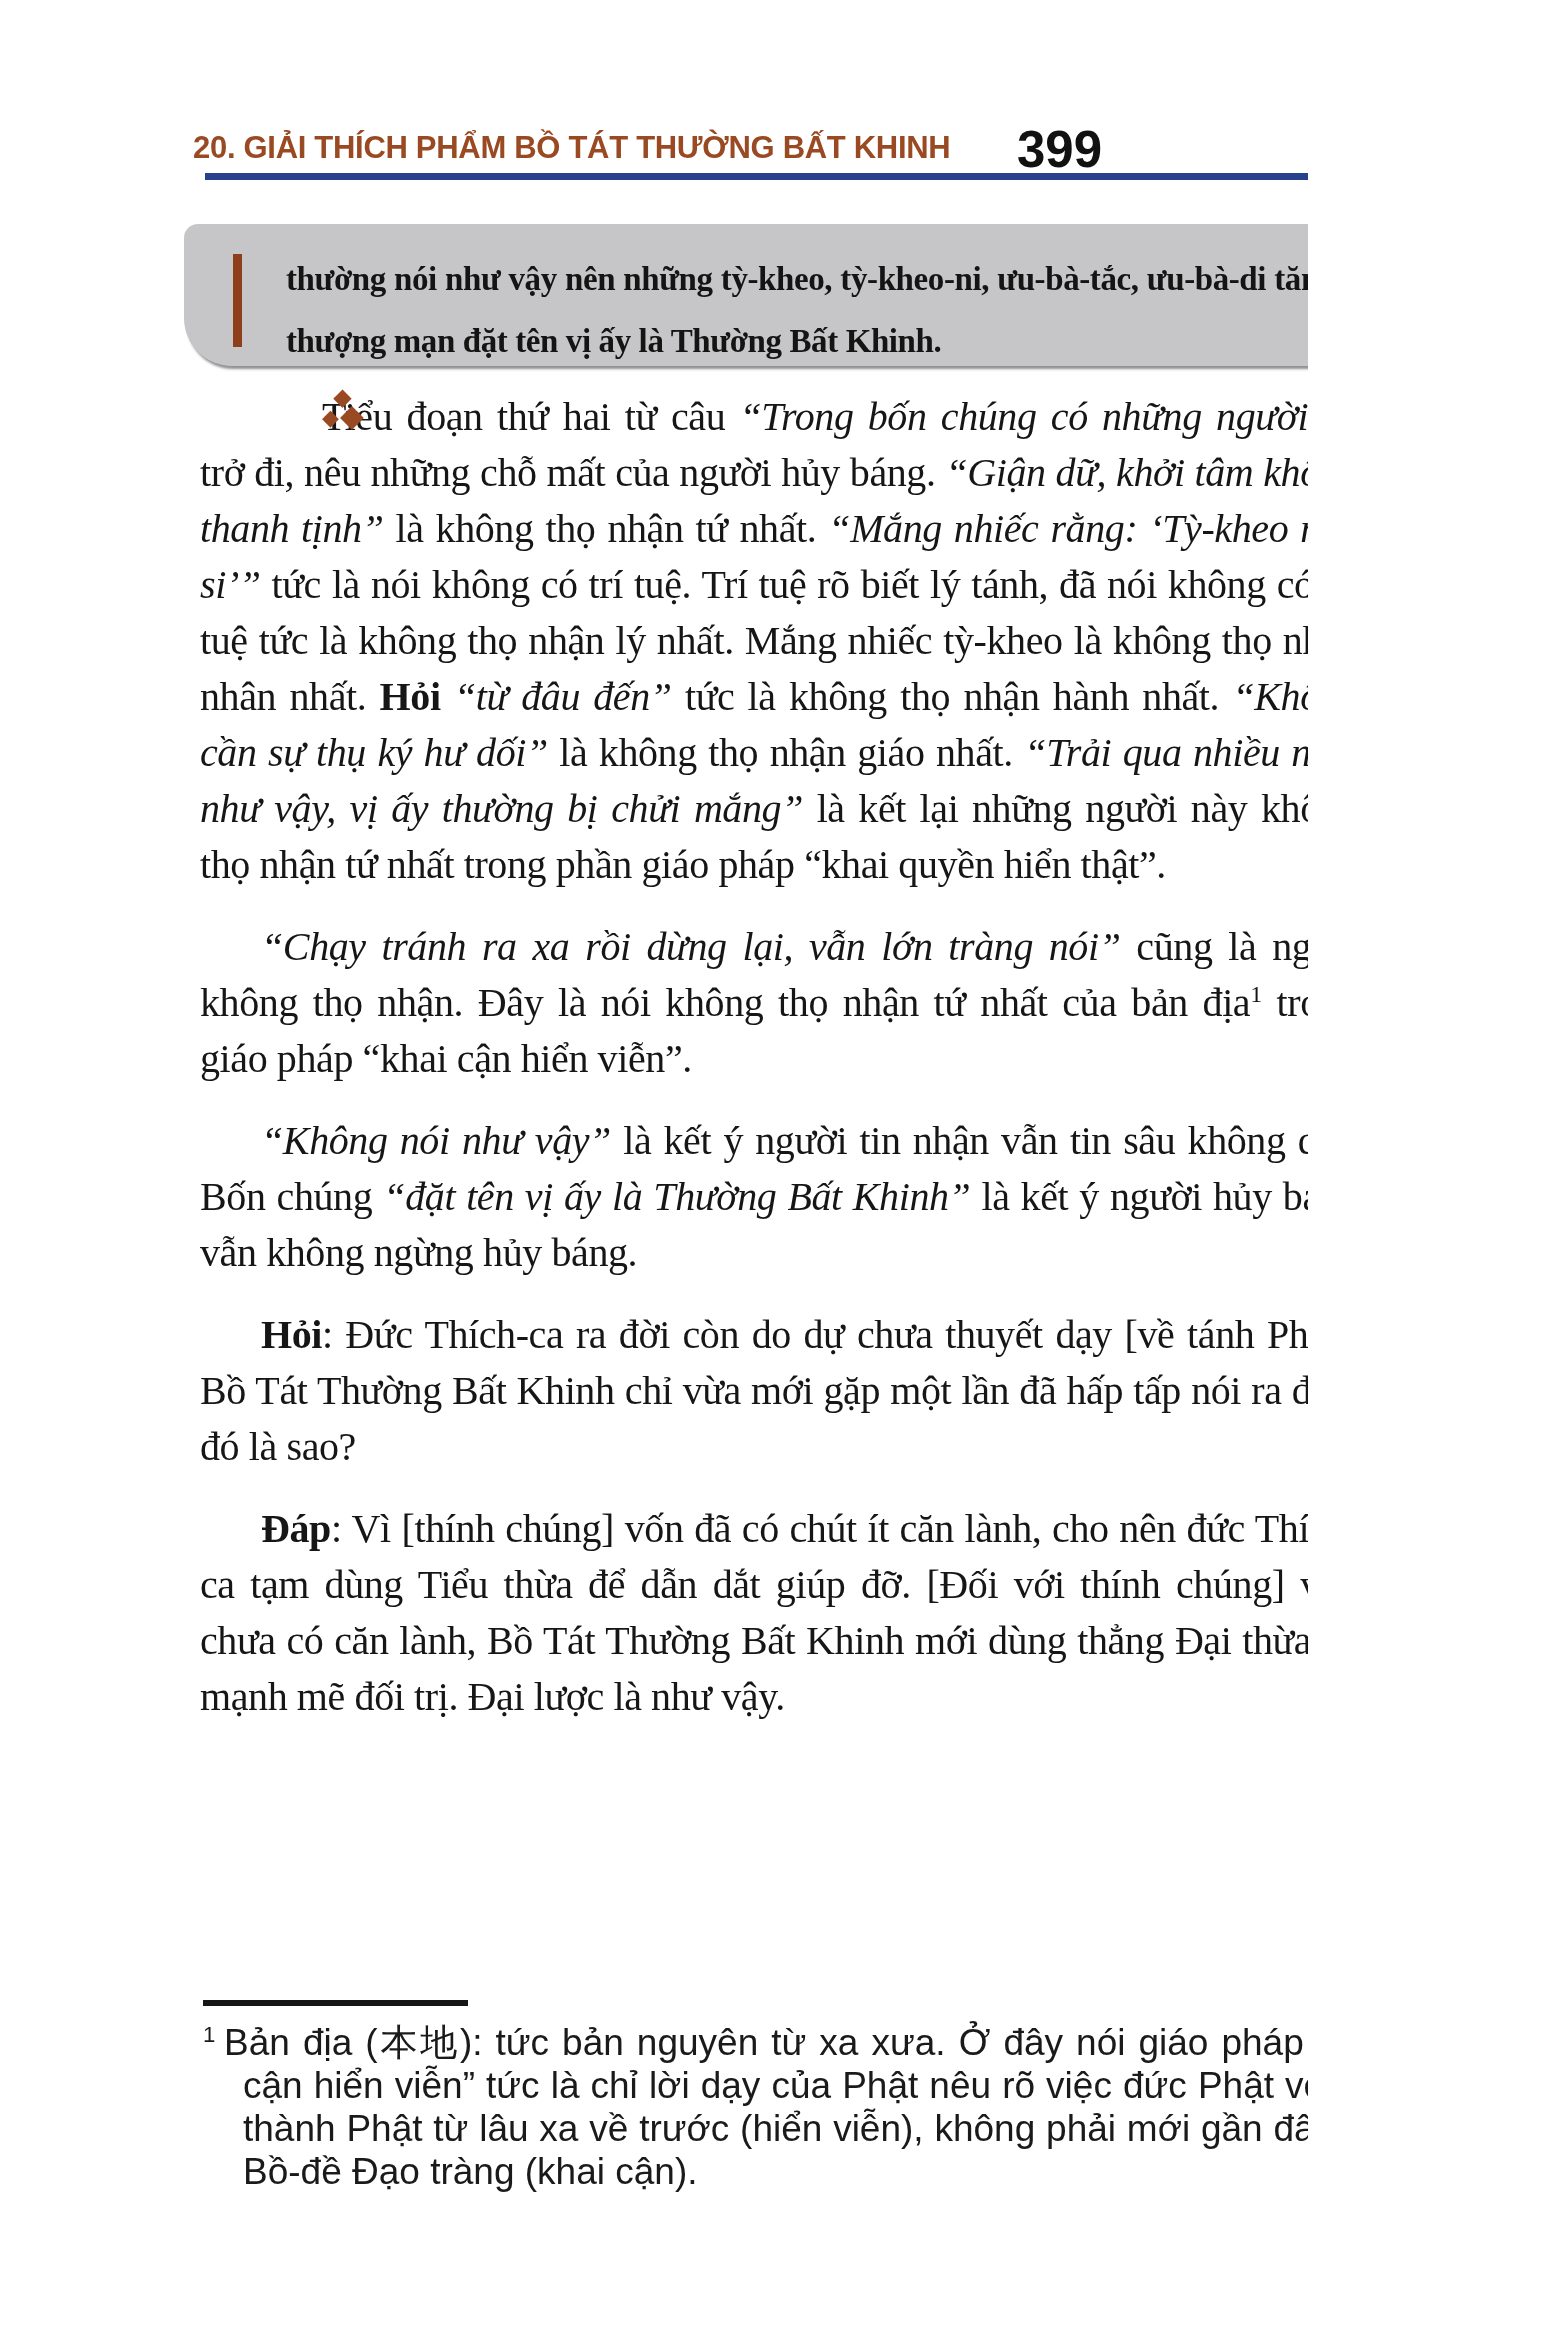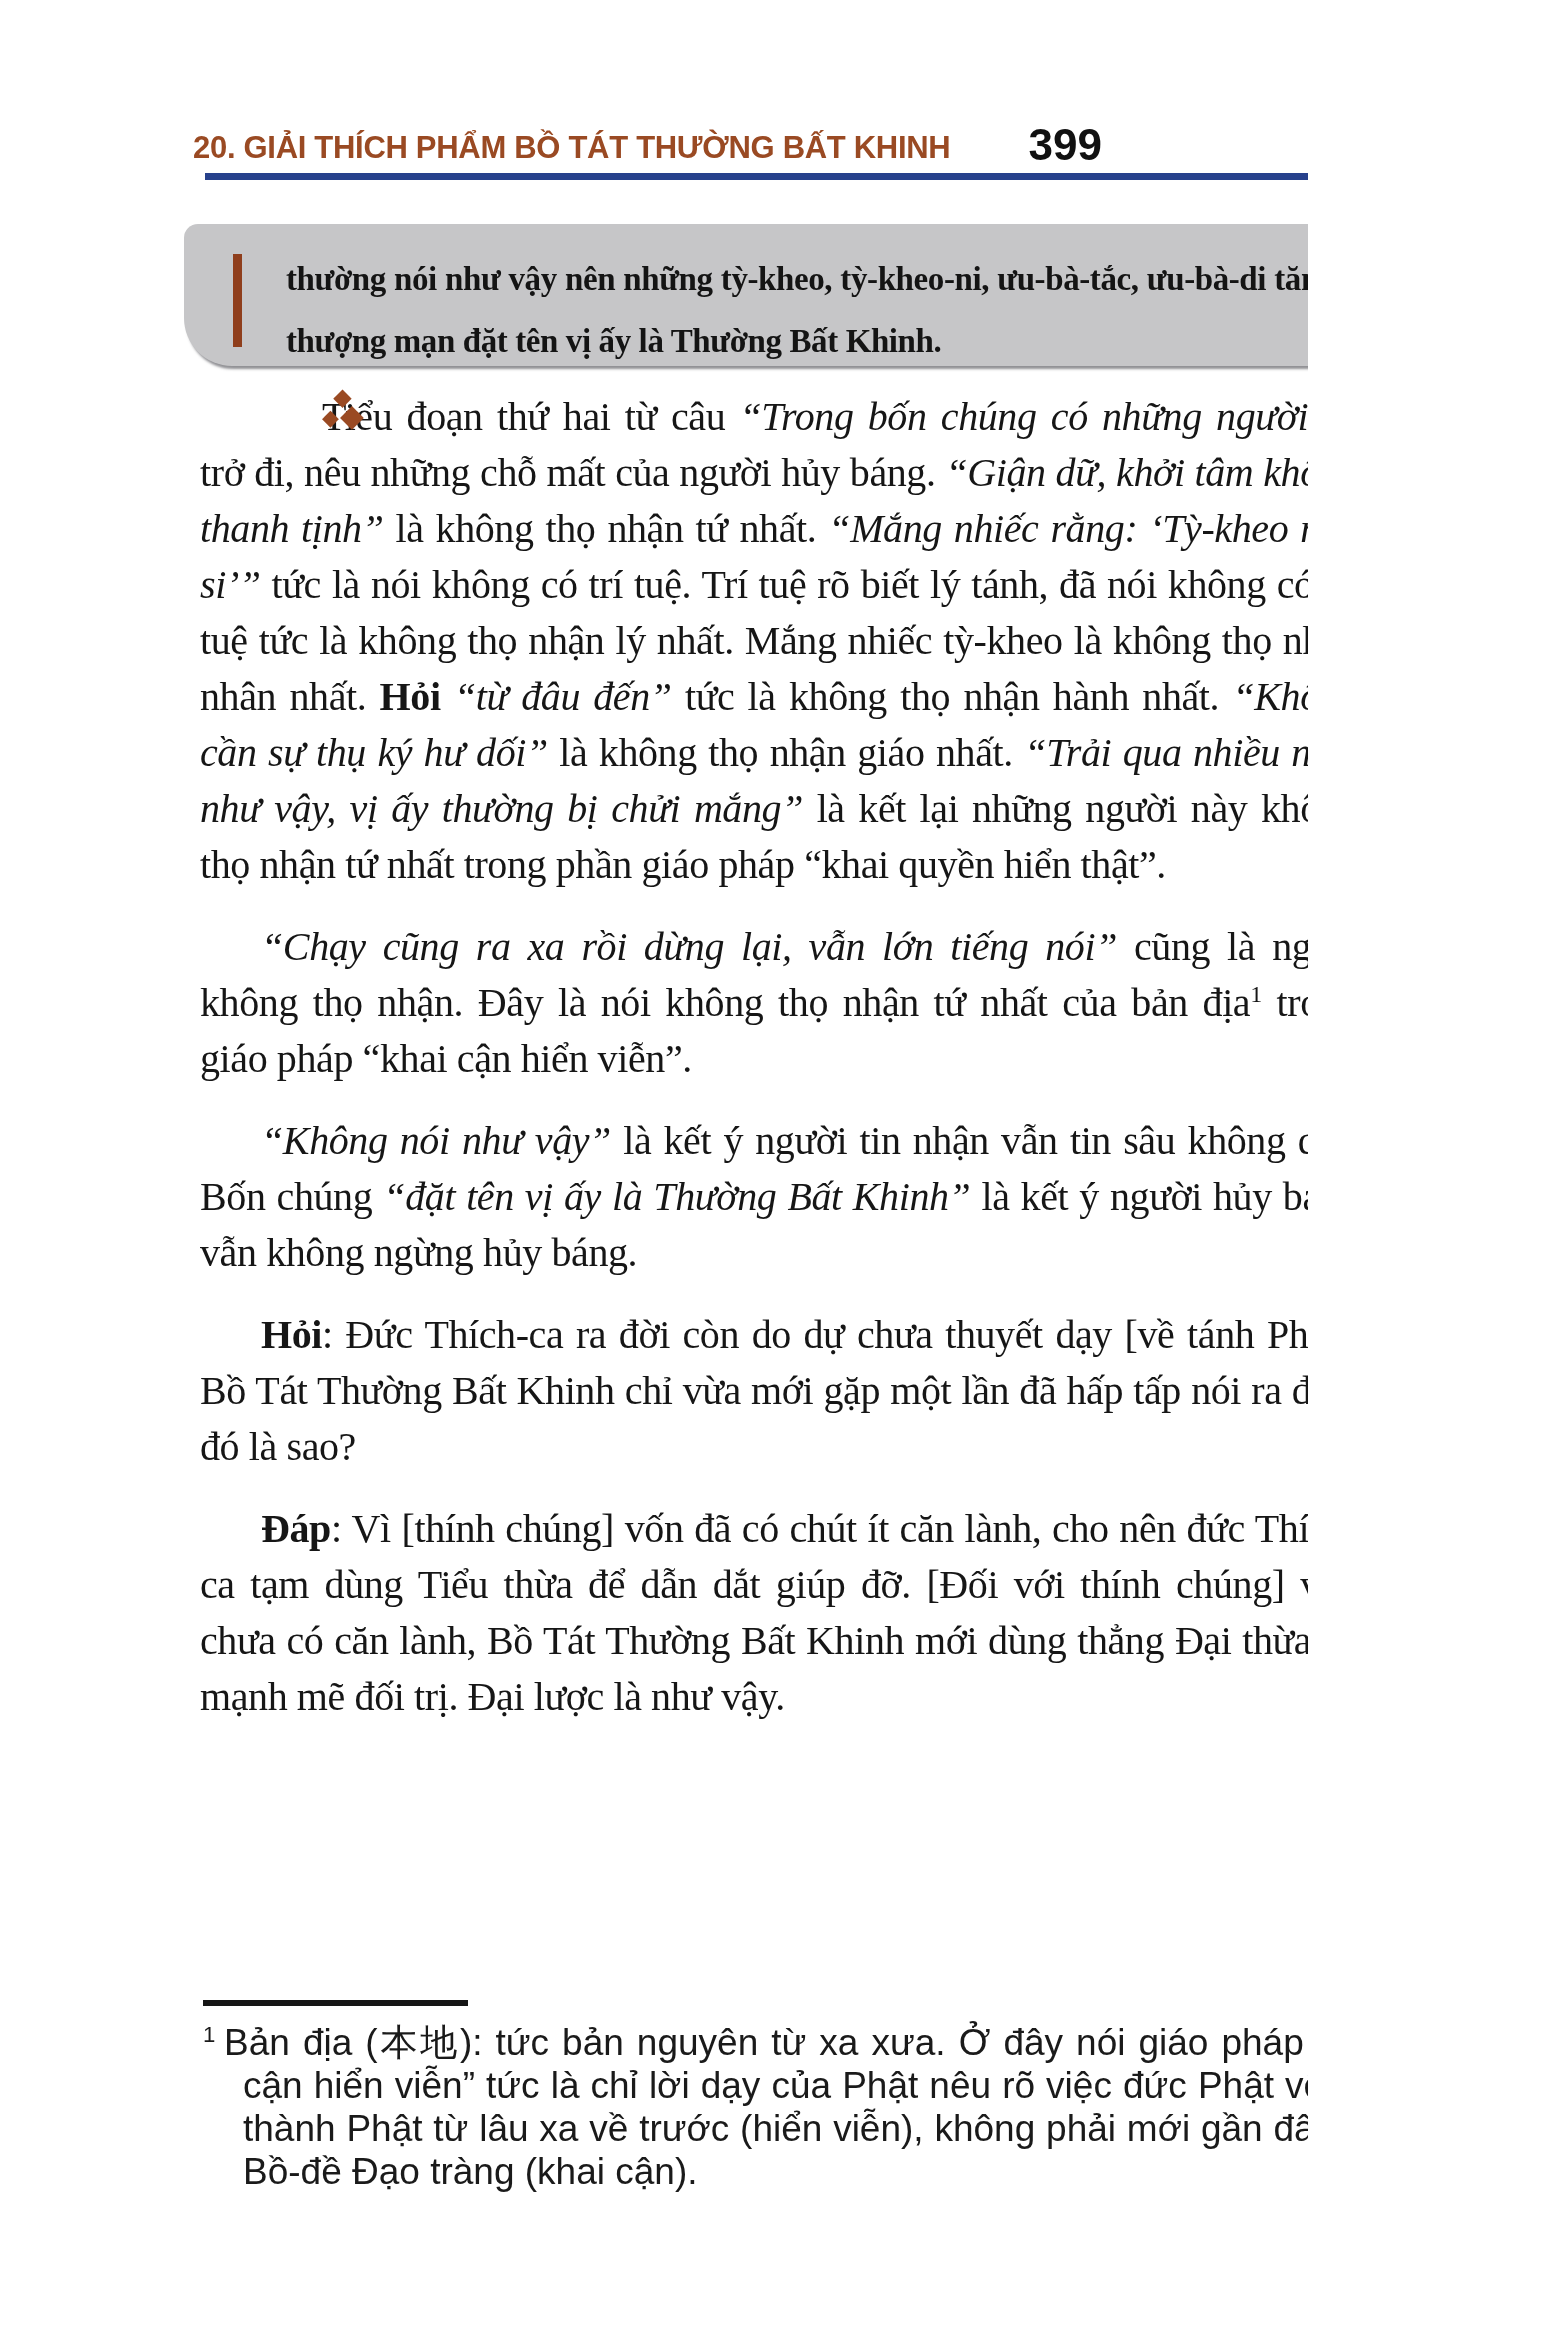--- a/index.html
+++ b/index.html
@@ -11,21 +11,21 @@
   
   .chapter-title{
     position:absolute; left:193px; top:130px;
     font-family:"Liberation Sans","DejaVu Sans",sans-serif;
     font-weight:bold; font-size:31px; letter-spacing:-0.3px;
     color:var(--accent-rust,#9a4a23);
   }
   .page-number{
     position:absolute; right:206px; top:120px;
     font-family:"Liberation Sans","DejaVu Sans",sans-serif;
-    font-weight:bold; font-size:44px; color:#111;
+    font-weight:bold; font-size:51px; color:#111;
   }
   .head-rule{
     position:absolute; left:205px; top:173px; width:1151px; height:7px;
     background:var(--rule-blue,#27418c);
   }
   
   .quote-box{
     position:absolute; left:184px; top:224px; width:1194px; height:142px;
     background:var(--quote-bg,#c6c6c8);
     border-radius:14px 0 48px 48px;
@@ -83,21 +83,21 @@
 
   <div class="head-rule"></div>
 
   <section class="quote-box">
     <span class="quote-bar"></span>
     <p class="quote-text">thường nói như vậy nên những tỳ-kheo, tỳ-kheo-ni, ưu-bà-tắc, ưu-bà-di tăng thượng mạn đặt tên vị ấy là Thường Bất Khinh.</p>
   </section>
 
   <main class="body-text">
       <p class="body-para"><span class="ornament"><i class="d-top">◆</i><i class="d-left">◆</i><i class="d-right">◆</i></span><span class="seg-regular">Tiểu đoạn thứ hai từ câu </span><span class="seg-italic">“Trong bốn chúng có những người...”</span><span class="seg-regular"> trở đi, nêu những chỗ mất của người hủy báng. </span><span class="seg-italic">“Giận dữ, khởi tâm không thanh tịnh”</span><span class="seg-regular"> là không thọ nhận tứ nhất. </span><span class="seg-italic">“Mắng nhiếc rằng: ‘Tỳ-kheo ngu si’”</span><span class="seg-regular"> tức là nói không có trí tuệ. Trí tuệ rõ biết lý tánh, đã nói không có trí tuệ tức là không thọ nhận lý nhất. Mắng nhiếc tỳ-kheo là không thọ nhận nhân nhất. </span><span class="seg-bold">Hỏi</span><span class="seg-regular"> </span><span class="seg-italic">“từ đâu đến”</span><span class="seg-regular"> tức là không thọ nhận hành nhất. </span><span class="seg-italic">“Không cần sự thụ ký hư dối”</span><span class="seg-regular"> là không thọ nhận giáo nhất. </span><span class="seg-italic">“Trải qua nhiều năm như vậy, vị ấy thường bị chửi mắng”</span><span class="seg-regular"> là kết lại những người này không thọ nhận tứ nhất trong phần giáo pháp “khai quyền hiển thật”.</span></p>
-      <p class="body-para"><span class="seg-italic">“Chạy cũng ra xa rồi dừng lại, vẫn lớn tiếng nói”</span><span class="seg-regular"> cũng là nghĩa không thọ nhận. Đây là nói không thọ nhận tứ nhất của bản địa</span><sup class="seg-sup">1</sup><span class="seg-regular"> trong giáo pháp “khai cận hiển viễn”.</span></p>
+      <p class="body-para"><span class="seg-italic">“Chạy tránh ra xa rồi dừng lại, vẫn lớn tràng nói”</span><span class="seg-regular"> cũng là nghĩa không thọ nhận. Đây là nói không thọ nhận tứ nhất của bản địa</span><sup class="seg-sup">1</sup><span class="seg-regular"> trong giáo pháp “khai cận hiển viễn”.</span></p>
       <p class="body-para"><span class="seg-italic">“Không nói như vậy”</span><span class="seg-regular"> là kết ý người tin nhận vẫn tin sâu không dứt. Bốn chúng </span><span class="seg-italic">“đặt tên vị ấy là Thường Bất Khinh”</span><span class="seg-regular"> là kết ý người hủy báng vẫn không ngừng hủy báng.</span></p>
       <p class="body-para"><span class="seg-bold">Hỏi</span><span class="seg-regular">: Đức Thích-ca ra đời còn do dự chưa thuyết dạy [về tánh Phật], Bồ Tát Thường Bất Khinh chỉ vừa mới gặp một lần đã hấp tấp nói ra điều đó là sao?</span></p>
       <p class="body-para"><span class="seg-bold">Đáp</span><span class="seg-regular">: Vì [thính chúng] vốn đã có chút ít căn lành, cho nên đức Thích-ca tạm dùng Tiểu thừa để dẫn dắt giúp đỡ. [Đối với thính chúng] vốn chưa có căn lành, Bồ Tát Thường Bất Khinh mới dùng thẳng Đại thừa để mạnh mẽ đối trị. Đại lược là như vậy.</span></p>
     </main>
 
   <div class="footnote-rule"></div>
 
   <p class="footnote"><sup class="fn-marker">1</sup><span class="fn-text"><span class="seg-regular">Bản địa (本地): tức bản nguyên từ xa xưa. Ở đây nói giáo pháp “khai cận hiển viễn” tức là chỉ lời dạy của Phật nêu rõ việc đức Phật vốn đã thành Phật từ lâu xa về trước (hiển viễn), không phải mới gần đây nơi Bồ-đề Đạo tràng (khai cận).</span></span></p>
 
 </div>

